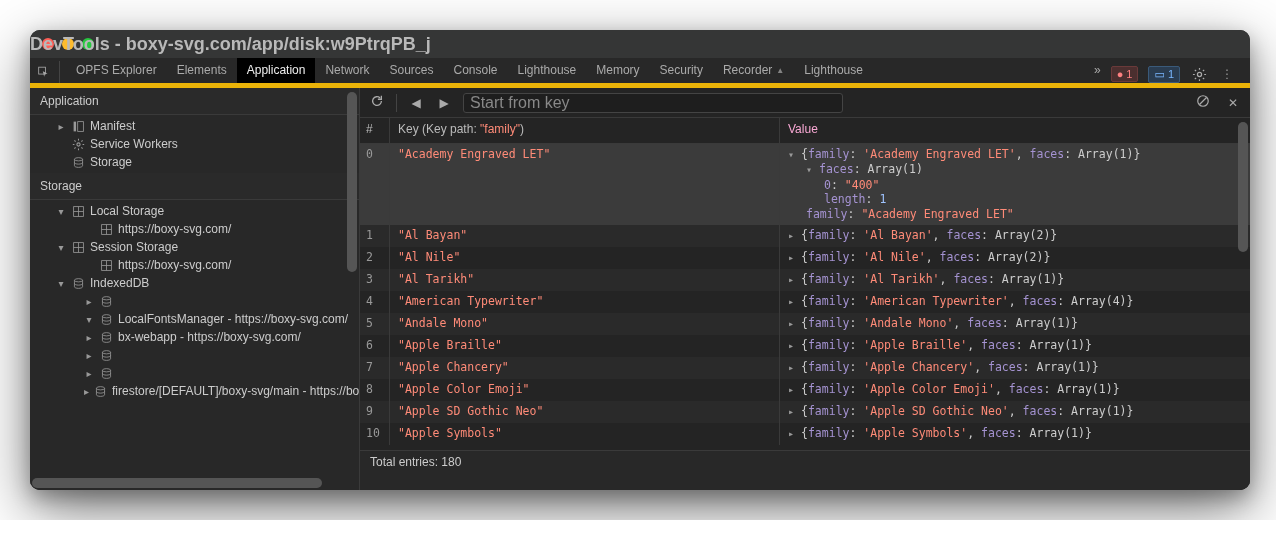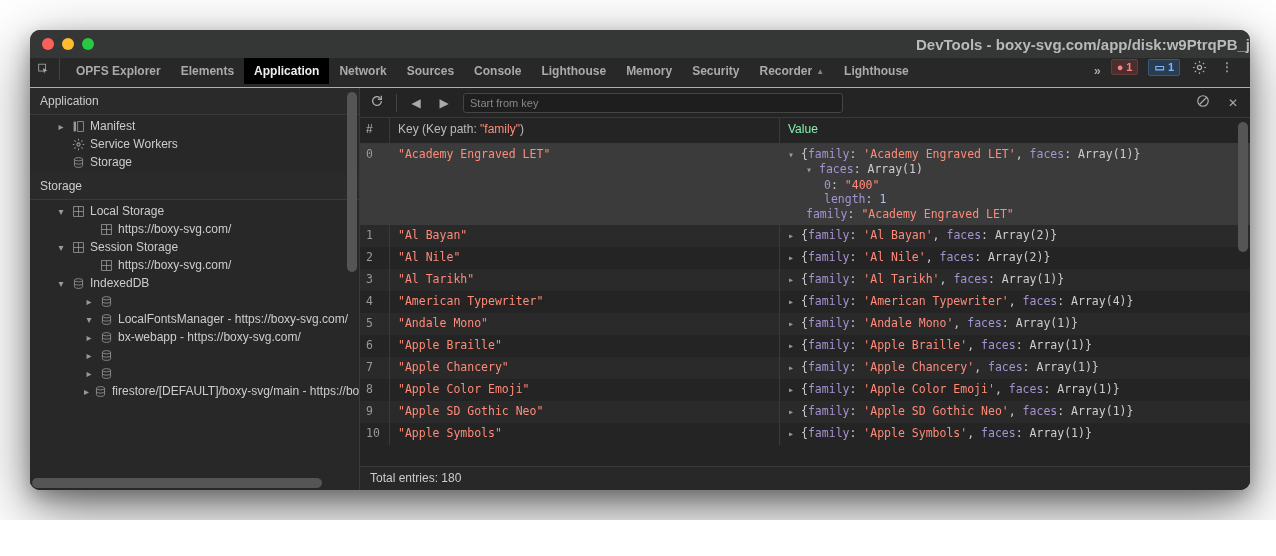--- a/index.html
+++ b/index.html
@@ -2,22 +2,22 @@
 <html><head>
 <meta charset="utf-8">
 <style>
 * { box-sizing: border-box; margin: 0; padding: 0; }
 body { background: #fff; font-family: -apple-system, "Helvetica Neue", Arial, sans-serif; font-size: 12px; color: #ccc; padding: 30px; }
 .window { width: 1220px; height: 460px; background: #282828; border-radius: 10px; overflow: hidden; box-shadow: 0 20px 60px rgba(0,0,0,0.5), 0 8px 20px rgba(0,0,0,0.3); display: flex; flex-direction: column; }
 .titlebar { height: 28px; background: #353636; display: flex; align-items: center; position: relative; }
 .traffic { display: flex; gap: 8px; padding-left: 12px; }
 .tlight { width: 12px; height: 12px; border-radius: 50%; }
 .tl-close { background: #ff5f57; } .tl-min { background: #febc2e; } .tl-max { background: #28c840; }
-.title { position: absolute; left: 0; right: 0; text-align: right; font-size: 15px; font-weight: 600; color: #b9b9b9; pointer-events: none; }
-.tabbar { height: 30px; background: #282828; border-bottom: 1px solid #eab308; display: flex; align-items: flex-start; padding: 0 8px; font-weight: bold; }
+.title { position: absolute; left: 0; right: 0; text-align: left; font-size: 18px; font-weight: 600; color: #b9b9b9; pointer-events: none; }
+.tabbar { height: 30px; background: #282828; border-bottom: 5px solid #eab308; display: flex; align-items: flex-end; padding: 0 8px; }
 .inspect-btn { width: 22px; height: 22px; display:flex;align-items:center;justify-content:center; color:#aaa; margin-right:6px; border-right:1px solid #444; padding-right:10px;}
 .tabs { display: flex; gap: 0; flex:1; }
 .tab { padding: 6px 10px; color: #aaa; cursor: pointer; font-size:12px; display:flex;align-items:center;gap:4px;}
 .tab.active { background: #000; color: #eee; }
 .tab-right { display:flex; align-items:center; gap:10px; color:#aaa; padding-right:6px;}
 .badge { display:inline-flex; align-items:center; gap:3px; font-size:11px; padding:1px 5px; border-radius:2px;}
 .badge.err { background:#4b2f2f; color:#ff8080; border:1px solid #6a3a3a;}
 .badge.info { background:#2a3c50; color:#7ab7ff; border:1px solid #3a5a7a;}
 .icon-btn { width:18px;height:18px;display:flex;align-items:center;justify-content:center;color:#999;}
 .body { flex:1; display:flex; overflow:hidden; }
@@ -31,41 +31,41 @@
 .tw { width:10px; text-align:center; color:#999; font-size:10px; display:inline-block;}
 .tree-icon { width:14px;height:14px; display:inline-flex;align-items:center;justify-content:center; color:#999;}
 .side-vscroll { position:absolute; right:0; top:0; width:14px; bottom:0; }
 .side-thumb { position:absolute; right:2px; top:4px; width:10px; height:180px; background:#555; border-radius:5px;}
 .side-hscroll { height:14px; background:#282828; position:relative;}
 .side-hthumb { position:absolute; left:2px; top:2px; height:10px; width:290px; background:#555; border-radius:5px;}
 .main { flex:1; display:flex; flex-direction:column; background:#242424; overflow:hidden;}
 .toolbar { height:30px; border-bottom:1px solid #3a3a3a; display:flex; align-items:center; padding:0 8px; gap:10px;}
 .tool-btn { color:#aaa; width:18px; text-align:center; cursor:pointer;}
 .tool-sep { width:1px; height:18px; background:#444; }
-.searchbox { flex:0 0 380px; height:20px; background:#1e1e1e; border:1px solid #444; border-radius:3px; padding:0 6px; color:#888; font-size:11px; display:flex; align-items:center;}
+.searchbox { flex:0 0 380px; height:20px; background:#1e1e1e; border:1px solid #444; border-radius:3px; padding:0 6px; color:#888; font-size:16px; display:flex; align-items:center;}
 .tool-right { margin-left:auto; display:flex; gap:12px; align-items:center; color:#aaa;}
 .datahdr { height:26px; border-bottom:1px solid #3a3a3a; display:flex;}
 .col-n { width:30px; padding:4px 6px; border-right:1px solid #3a3a3a; color:#bbb;}
 .col-k { width:390px; padding:4px 8px; border-right:1px solid #3a3a3a; color:#bbb;}
-.col-v { flex:1; padding:4px 8px; color:#86efac;}
+.col-v { flex:1; padding:4px 8px; color:#f9a8d4;}
 .rows { flex:1; overflow:auto; font-family: Menlo, Consolas, monospace; font-size:11.5px;}
 .row { display:flex; min-height:22px; border-bottom:0px solid #333;}
 .row.alt { background:#2a2a2a; }
 .row.sel { background:#3b3b3b; }
 .cell-n { width:30px; padding:3px 6px; border-right:1px solid #3a3a3a; color:#999;}
 .cell-k { width:390px; padding:3px 8px; border-right:1px solid #3a3a3a;}
 .cell-v { flex:1; padding:3px 8px;}
 .str { color:#ff8b78; }
 .key { color:#a593d2; }
 .punc { color:#ccc; }
 .num { color:#9fc4ff; }
 .arrw { color:#999; font-size:10px; margin-right:3px; display:inline-block; width:10px;}
 .nest { padding-left:18px; line-height:16px;}
 .nest2 { padding-left:36px;}
-.status { height:24px; border-top:1px solid #3a3a3a; padding:4px 10px; color:#ccc; font-size:12px; background:#282828;}
+.status { height:40px; border-top:1px solid #3a3a3a; padding:4px 10px; color:#ccc; font-size:12px; background:#282828;}
 .main-vscroll { position:absolute; right:0; top:0; bottom:0; width:14px;}
 .main-thumb { position:absolute; right:2px; top:4px; width:10px; height:130px; background:#555; border-radius:5px;}
 .mainwrap { position:relative; flex:1; display:flex; flex-direction:column; overflow:hidden;}
 </style>
 </head>
 <body>
 
 <div class="window">
 
   <div class="titlebar">

